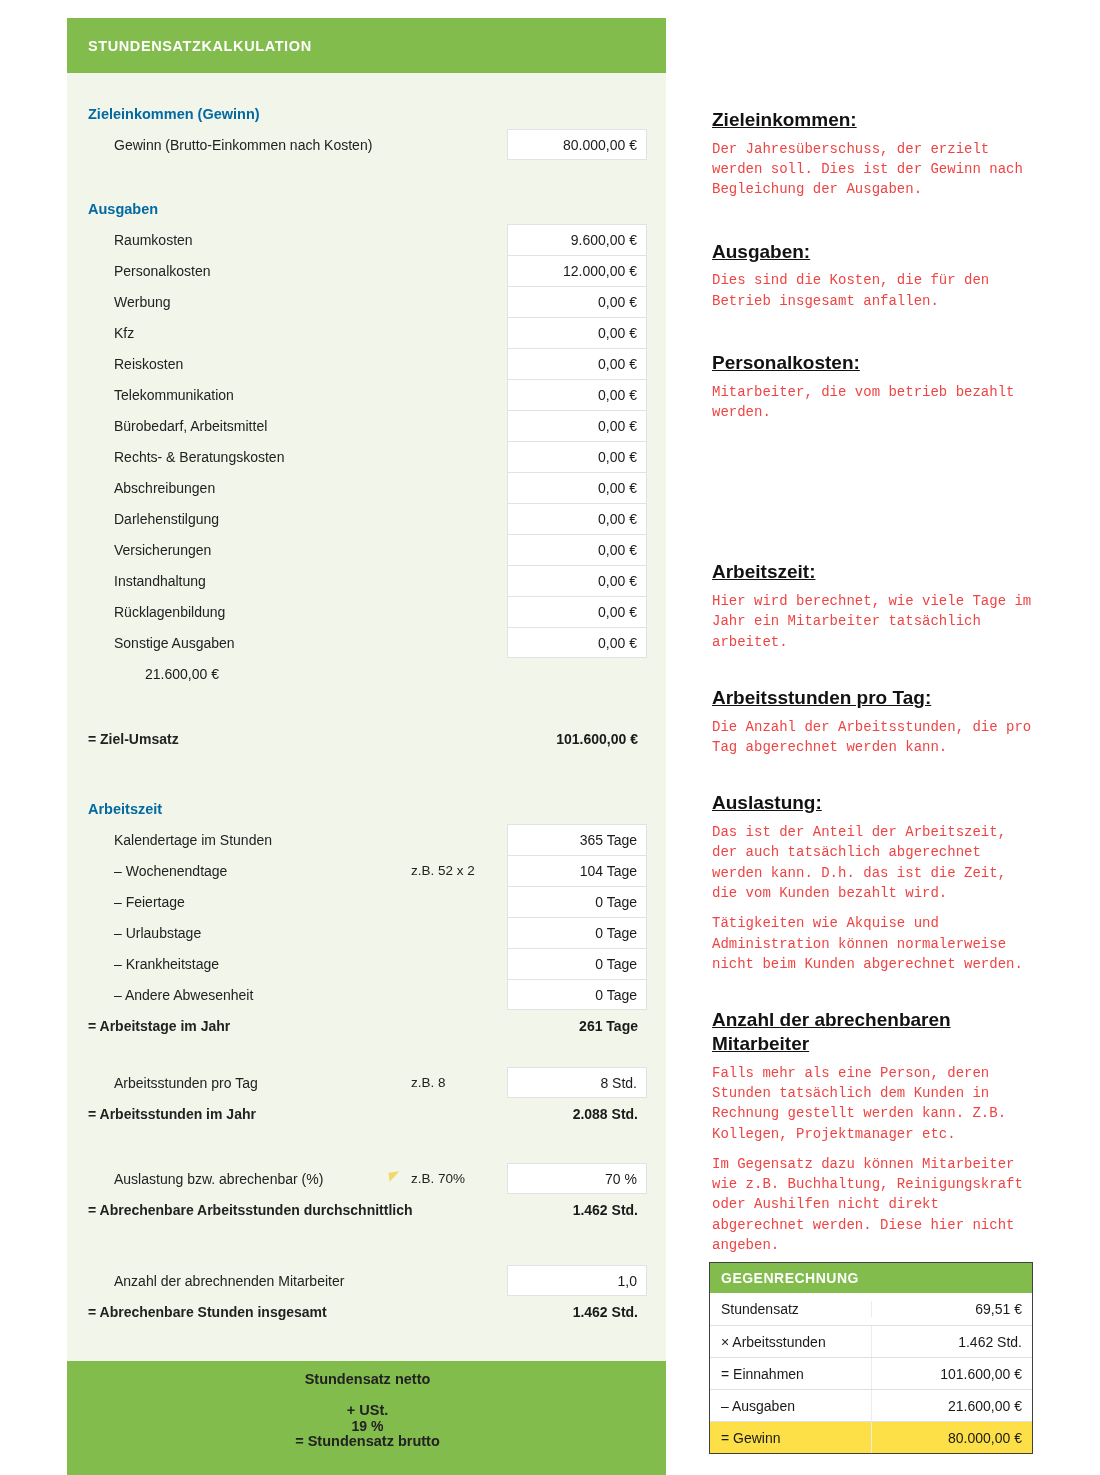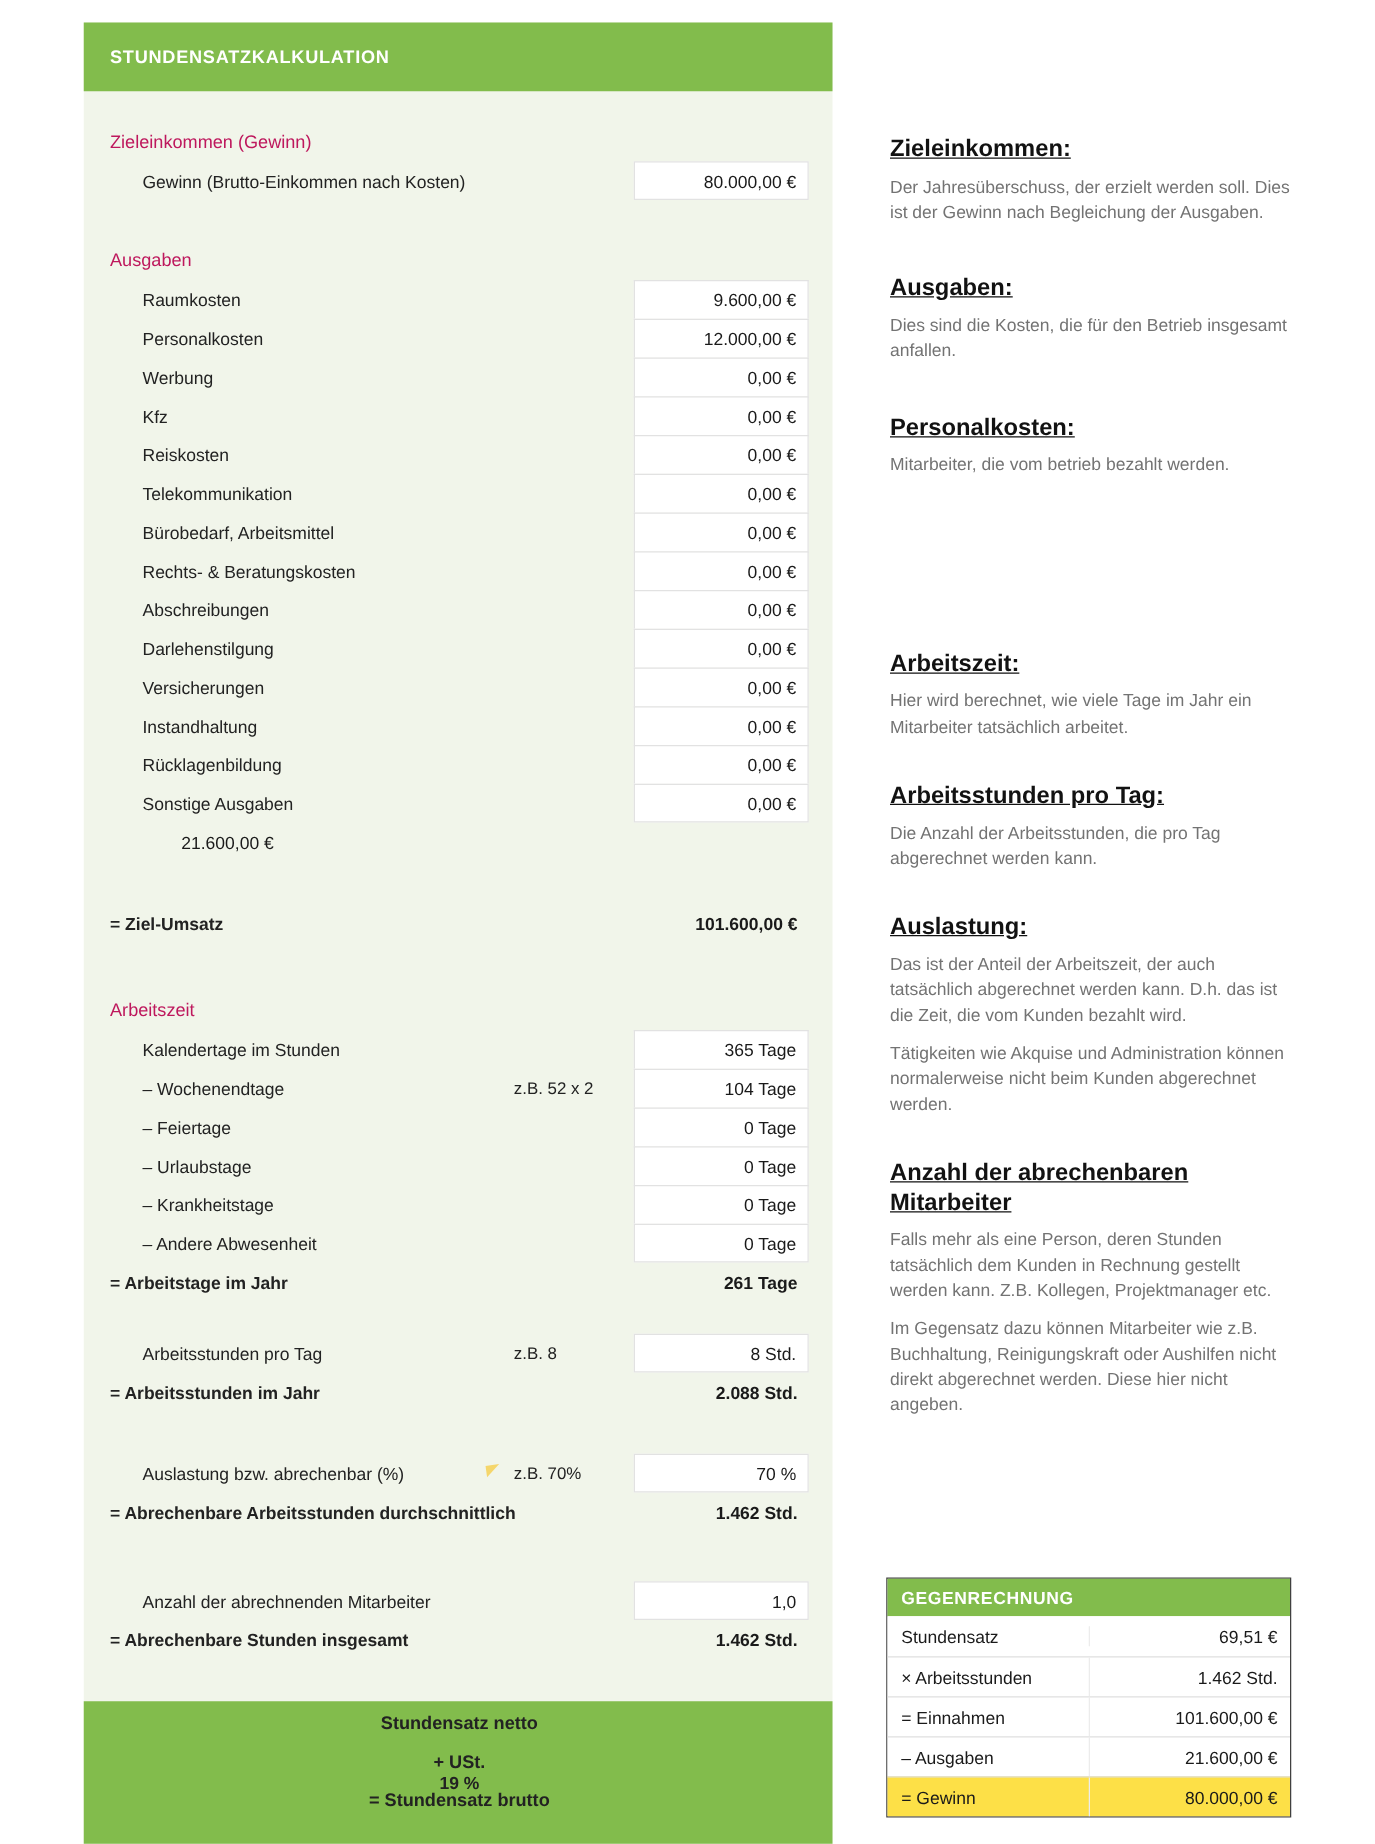--- a/index.html
+++ b/index.html
@@ -39,22 +39,22 @@
     font-weight: bold;
     letter-spacing: 0.6px;
   }
   .panel-body {
     padding: 0 19px 0 21px;
   }
 
   
   .sec-head {
     font-size: 14.5px;
-    font-weight: normal;
-    color: #be185d;
+    font-weight: bold;
+    color: #0369a1;
     height: 30px;
     display: flex;
     align-items: center;
   }
 
   
   .row {
     display: flex;
     align-items: center;
     height: 31px;
@@ -166,22 +166,23 @@
     font-size: 19px;
     font-weight: bold;
     text-decoration: underline;
     color: #121212;
     margin: 0 0 7px 0;
     line-height: 1.25;
   }
   .note-p {
     font-size: 14px;
     line-height: 1.45;
-    color: #737373;
+    color: #ef4444;
     margin: 0 0 10px 0;
+    font-family: Liberation Mono, monospace;
   }
 
   
   .gegen {
     position: absolute;
     left: 709px;
     top: 1262px;
     width: 324px;
     border: 1px solid #404040;
     box-sizing: border-box;

